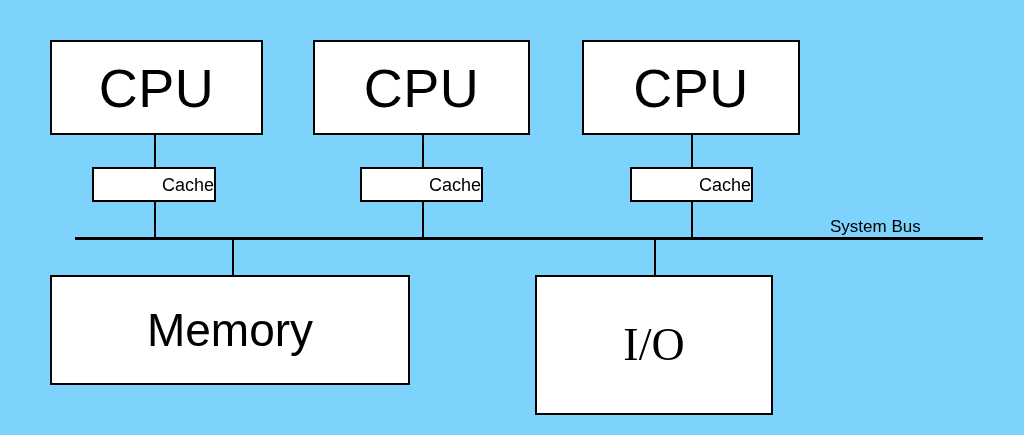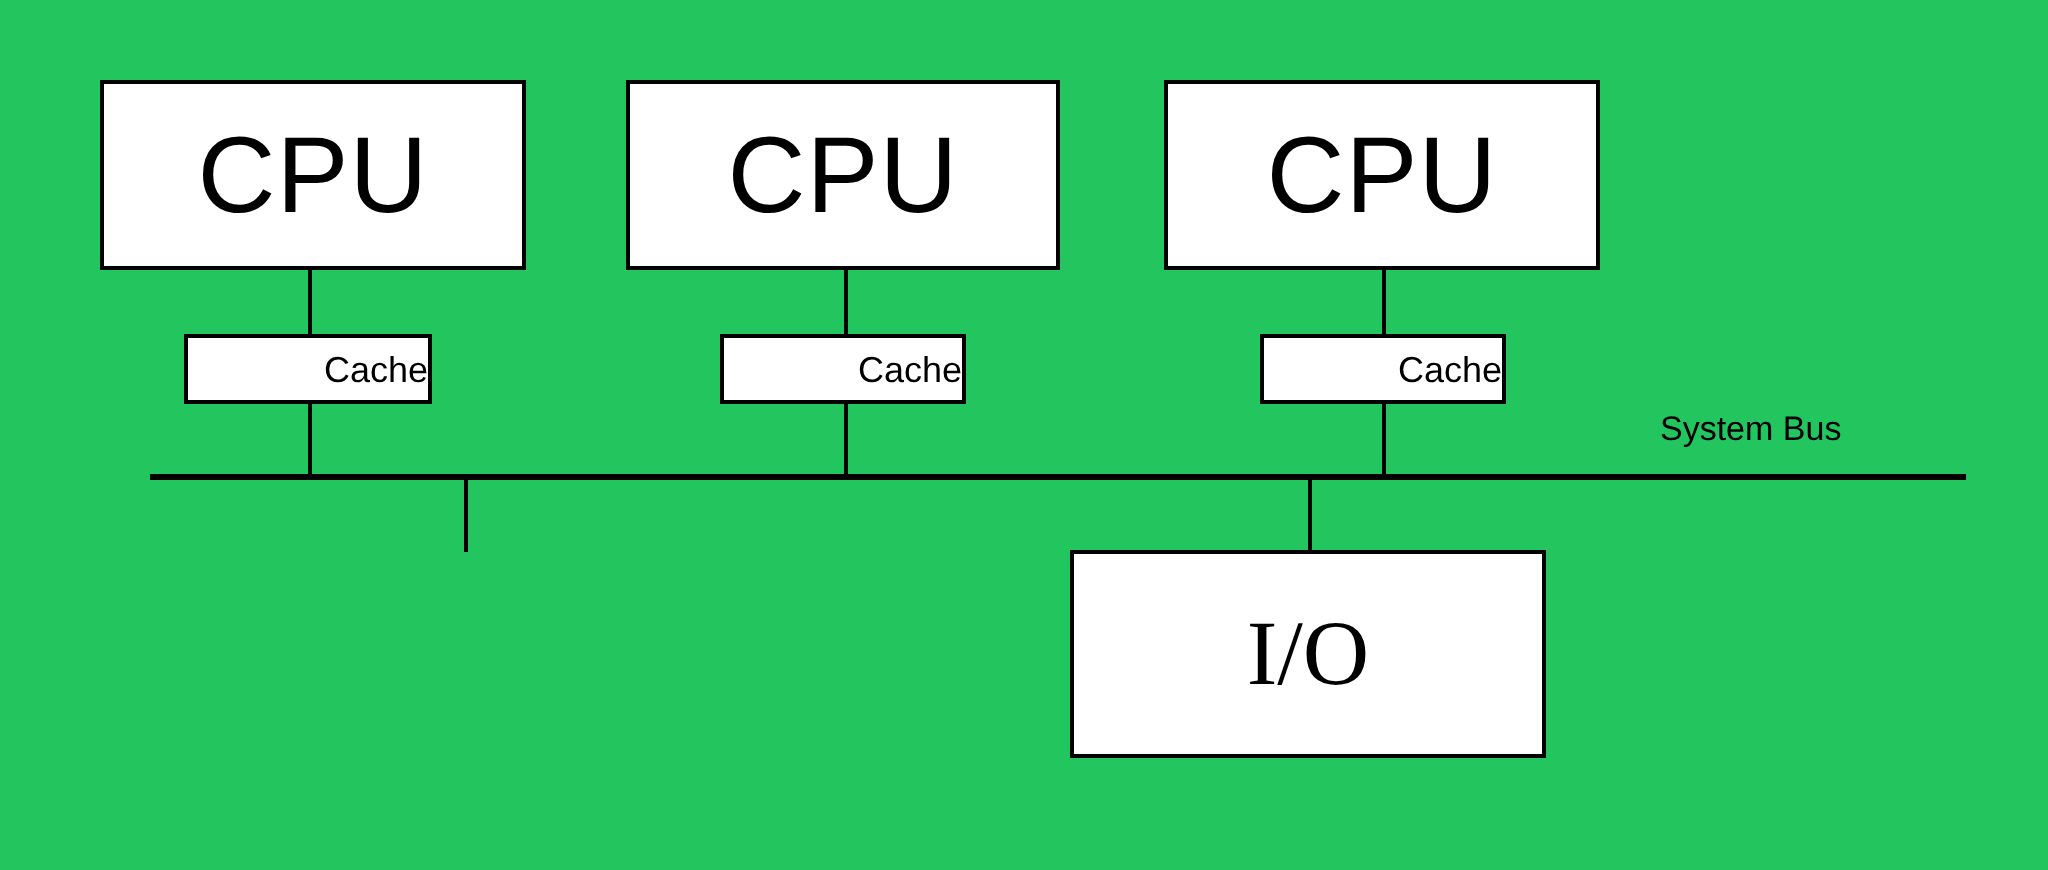--- a/index.html
+++ b/index.html
@@ -12,21 +12,21 @@
     width: 1024px;
     height: 435px;
     font-family: "Liberation Sans", sans-serif;
     color: #000000;
     overflow: hidden;
   }
   #canvas {
     position: relative;
     width: 1024px;
     height: 435px;
-    background: #22c55e;
+    background: #7dd3fc;
   }
 
   
   .node {
     position: absolute;
     box-sizing: border-box;
     background: #ffffff;
     border: 2.5px solid #000000;
     display: flex;
     align-items: center;
@@ -96,23 +96,26 @@
 
   <div class="node cpu-box" style="left:582px; top:40px; width:218px; height:95px;">
     <span>CPU</span>
   </div>
   <div class="connector" style="left:690.75px; top:135px; height:34px;"></div>
   <div class="node cache-box" style="left:630px; top:167px; width:123px; height:35px;">
     <span>Cache</span>
   </div>
   <div class="connector" style="left:690.75px; top:200px; height:39px;"></div>
 
-  <div class="bus-label" style="left:830px; top:206px;">System Bus</div>
+  <div class="bus-label" style="left:830px; top:218px;">System Bus</div>
   <div class="bus-line" style="left:75px; top:237px; width:908px;"></div>
 
   <div class="connector" style="left:231.75px; top:237px; height:39px;"></div>
+  <div class="node mem-box" style="left:50px; top:275px; width:360px; height:110px;">
+    <span>Memory</span>
+  </div>
 
   <div class="connector" style="left:653.75px; top:237px; height:39px;"></div>
-  <div class="node io-box" style="left:535px; top:275px; width:238px; height:104px;">
+  <div class="node io-box" style="left:535px; top:275px; width:238px; height:140px;">
     <span>I/O</span>
   </div>
 
 </div>
 
 </body></html>

